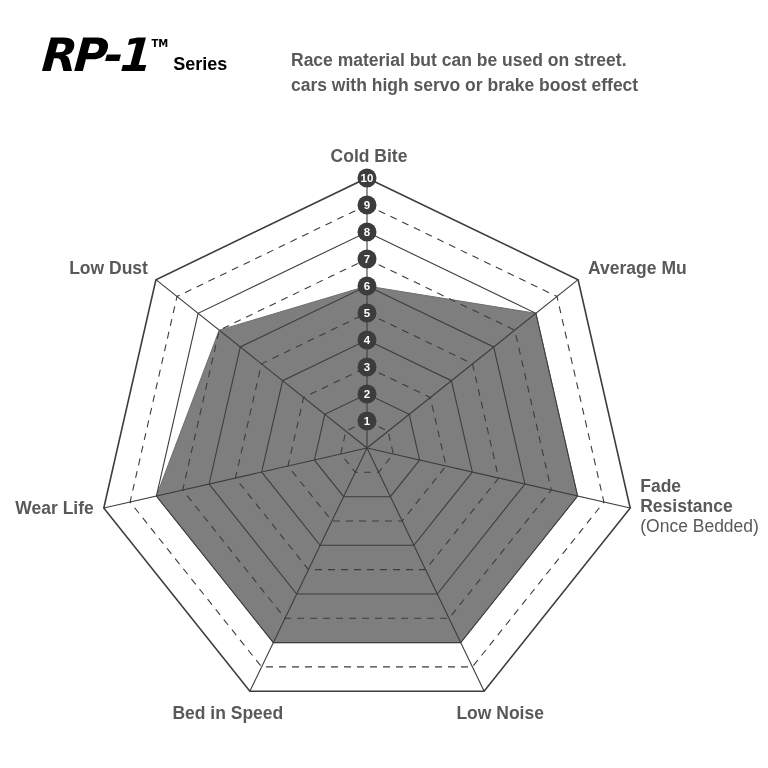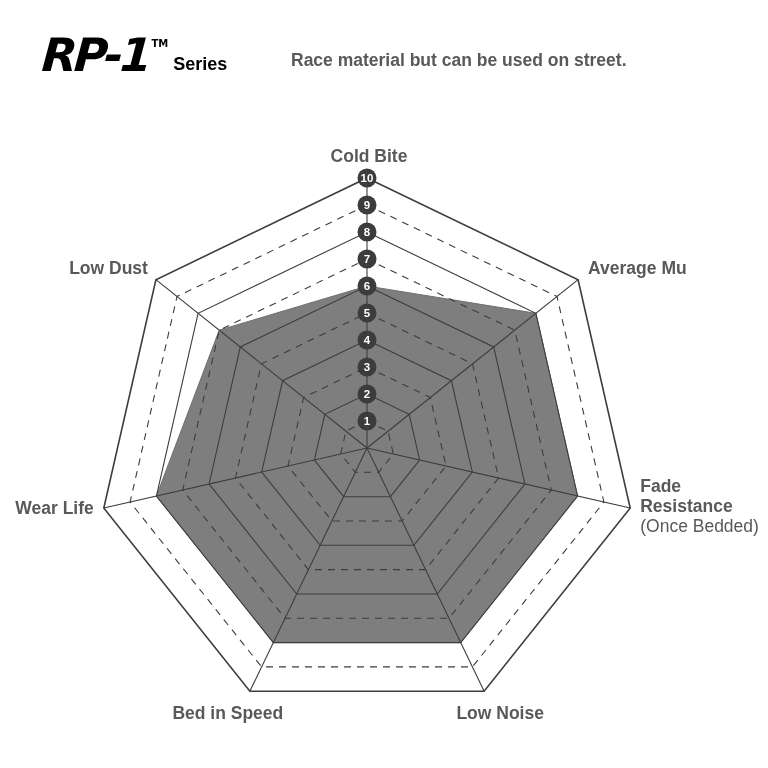--- a/index.html
+++ b/index.html
@@ -47,20 +47,21 @@
 <div class="page">
 
   <div class="logo-row">
     <div class="logo-text">RP-1</div>
     <div class="logo-tm">TM</div>
     <div class="logo-series">Series</div>
   </div>
 
   <div class="description">
     <span>Race material but can be used on street.</span>
+    <span>cars with high servo or brake boost effect</span>
   </div>
 
   <div class="chart-wrap">
     <svg id="radar" width="768" height="768" viewBox="0 0 768 768">
         <polygon points="367.0,286.0 535.9,313.3 577.6,496.1 460.7,642.6 273.3,642.6 156.4,496.1 219.2,330.2" fill="#7e7e7e" stroke="#6f6f6f" stroke-width="1"></polygon>
         <polygon points="367.0,421.0 388.1,431.2 393.3,454.0 378.7,472.3 355.3,472.3 340.7,454.0 345.9,431.2" fill="none" stroke="#3d3d3d" stroke-width="1.1" stroke-dasharray="7 6"></polygon>
         <polygon points="367.0,394.0 409.2,414.3 419.6,460.0 390.4,496.7 343.6,496.7 314.4,460.0 324.8,414.3" fill="none" stroke="#3d3d3d" stroke-width="1.1"></polygon>
         <polygon points="367.0,367.0 430.3,397.5 446.0,466.0 402.1,521.0 331.9,521.0 288.0,466.0 303.7,397.5" fill="none" stroke="#3d3d3d" stroke-width="1.1" stroke-dasharray="7 6"></polygon>
         <polygon points="367.0,340.0 451.4,380.7 472.3,472.0 413.9,545.3 320.1,545.3 261.7,472.0 282.6,380.7" fill="none" stroke="#3d3d3d" stroke-width="1.1"></polygon>
         <polygon points="367.0,313.0 472.5,363.8 498.6,478.0 425.6,569.6 308.4,569.6 235.4,478.0 261.5,363.8" fill="none" stroke="#3d3d3d" stroke-width="1.1" stroke-dasharray="7 6"></polygon>

